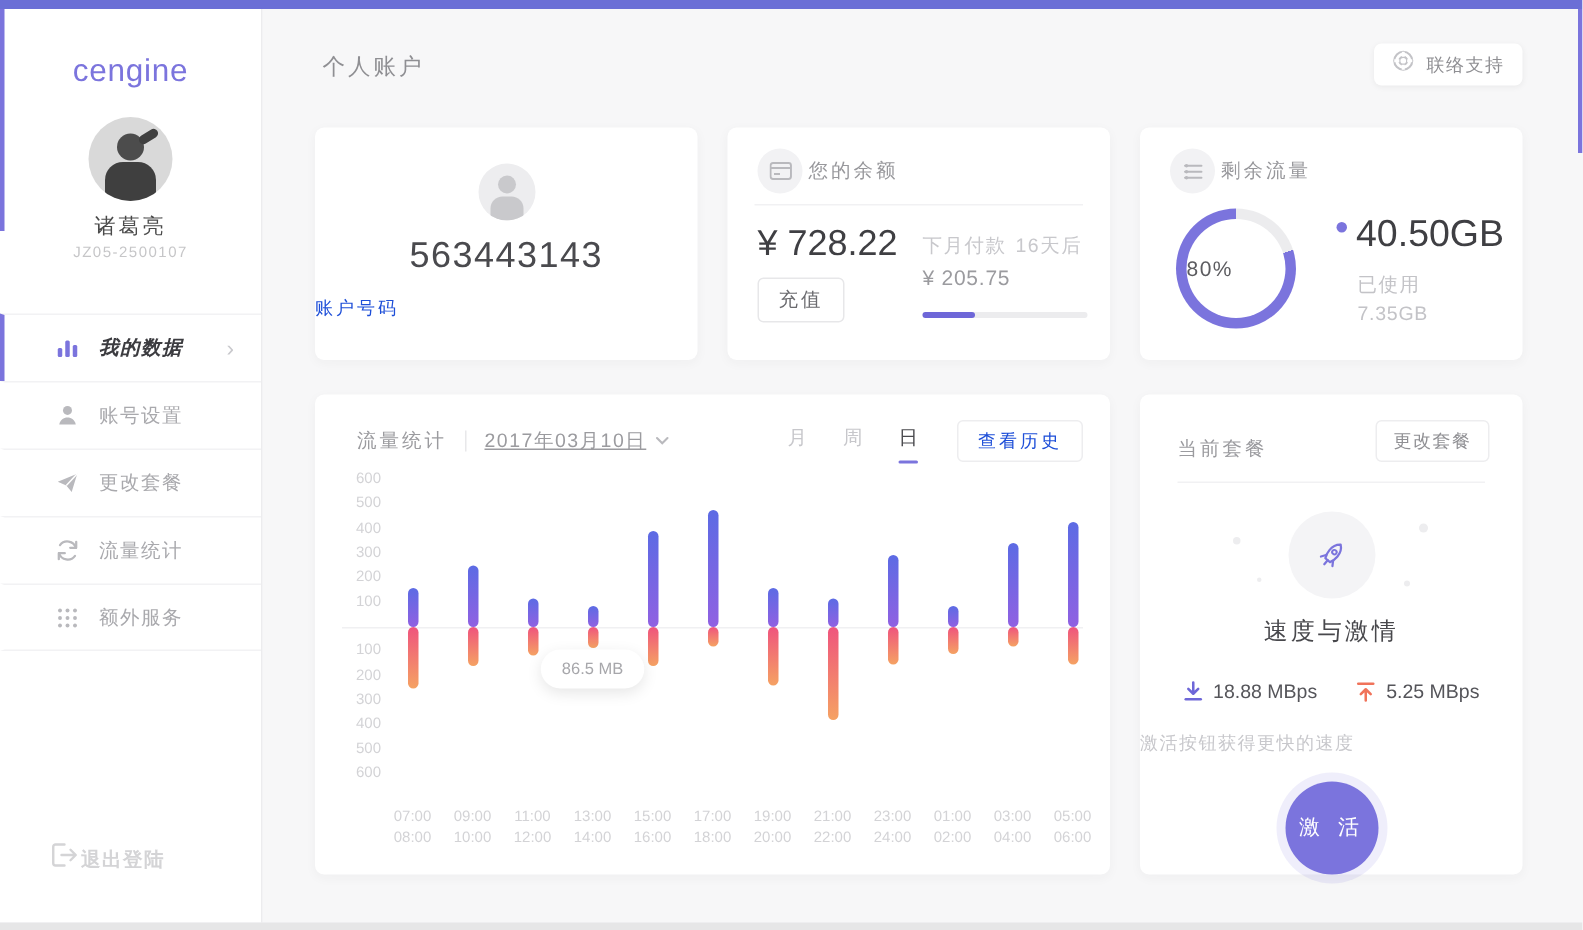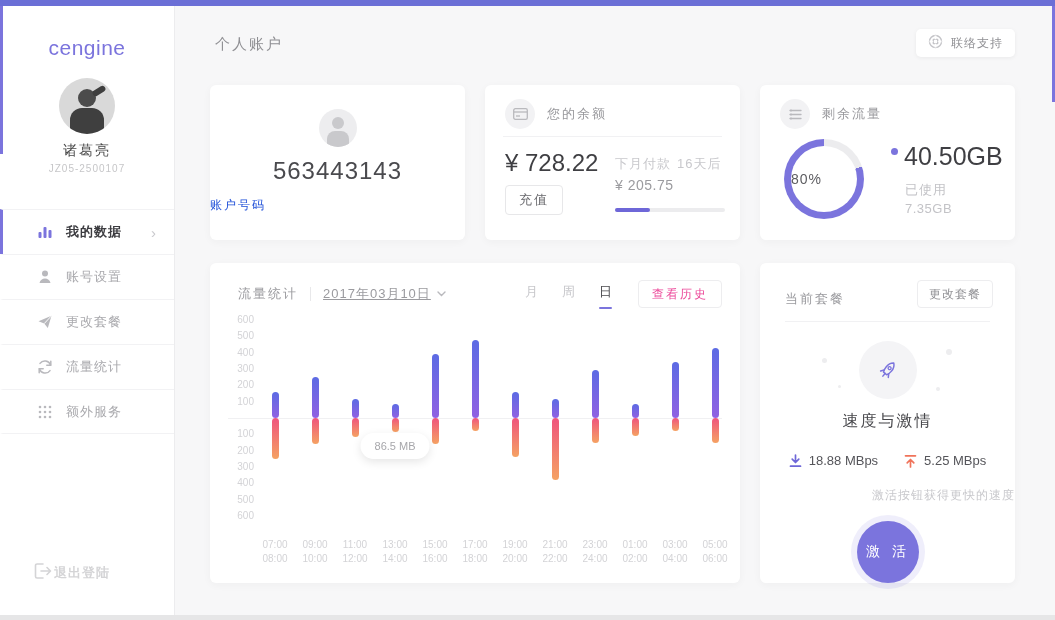--- a/index.html
+++ b/index.html
@@ -22,36 +22,36 @@
   .avatar .arm { position:absolute; left:33px; top:10px; width:14px; height:6px; border-radius:3px; background:#3f3f3f; transform:rotate(-32deg); }
   .user-name { position:absolute; top:136px; width:100%; text-align:center; font-size:14px; color:#4a4a4a; letter-spacing:2px; }
   .user-id { position:absolute; top:157px; width:100%; text-align:center; font-size:10px; color:#c6c6c8; letter-spacing:1px; }
   .menu { position:absolute; top:203px; left:0; width:174px; }
   .menu-item { position:relative; height:45px; display:flex; align-items:center; border-top:1px solid #f2f2f4; border-left:3px solid transparent; cursor:pointer; }
   .menu-item:last-child { border-bottom:1px solid #f2f2f4; }
   .menu-item .mi-icon { width:18px; height:18px; margin-left:33px; display:flex; align-items:center; justify-content:center; }
   .menu-item .mi-icon svg { stroke:#b9b9bd; fill:none; }
   .menu-item .mi-label { margin-left:12px; font-size:13px; color:#a9a9ad; letter-spacing:1px; }
   .menu-item.active { border-left-color:#7b74dd; }
-  .menu-item.active .mi-label { color:#3c3c40; font-weight:bold; }
+  .menu-item.active .mi-label { color:#3c3c40; font-weight:bold;font-style:italic; }
   .menu-item.active .mi-icon svg { stroke:#7b74dd; }
   .menu-item .chev { position:absolute; right:18px; color:#c9c9cd; font-size:15px; }
   .logout { position:absolute; bottom:32px; left:34px; display:flex; align-items:center; cursor:pointer; }
   .logout span.lbl { margin-left:2px; font-size:13px; color:#d4d4d6; letter-spacing:1px;font-weight:bold; }
 
   
   .main { position:absolute; left:175px; top:6px; width:880px; height:609px; }
   .page-title { position:absolute; left:40px; top:29px; font-size:15px; color:#8f8f93; letter-spacing:2px; }
   .support-btn { position:absolute; right:40px; top:23px; height:28px; padding:0 12px; display:flex; align-items:center; background:#fff; border-radius:5px; box-shadow:0 1px 4px rgba(0,0,0,.06); cursor:pointer; }
   .support-btn .sb-label { margin-left:8px; font-size:12px; color:#8f8f93; letter-spacing:1px; }
 
   .card { position:absolute; background:#fff; border-radius:6px; box-shadow:0 2px 8px rgba(40,40,60,.04); }
   .card-head { position:absolute; left:20px; top:14px; display:flex; align-items:center; }
   .icon-circle { width:30px; height:30px; border-radius:50%; background:#f2f2f4; display:flex; align-items:center; justify-content:center; }
-  .card-head .ch-title { margin-left:12px; font-size:13px; color:#98989c; letter-spacing:2px; }
+  .card-head .ch-title { margin-left:4px; font-size:13px; color:#98989c; letter-spacing:2px; }
 
   
   #card-account { left:35px; top:79px; width:255px; height:155px; }
   #card-account .acc-icon { position:absolute; left:109px; top:24px; width:38px; height:38px; border-radius:50%; background:#ededef; overflow:hidden; }
   #card-account .acc-icon .head { position:absolute; left:13px; top:8px; width:12px; height:12px; border-radius:50%; background:#c9c9cc; }
   #card-account .acc-icon .torso { position:absolute; left:8px; top:22px; width:22px; height:16px; border-radius:8px 8px 0 0; background:#c9c9cc; }
   .acc-number { position:absolute; top:72px; width:100%; text-align:center; font-size:24px; color:#4a4a4e; letter-spacing:1px; }
   .acc-label { position:absolute; top:112px; width:100%; text-align:left; font-size:12px; color:#1d4ed8; letter-spacing:2px; }
 
   
@@ -79,42 +79,42 @@
   #card-chart { left:35px; top:257px; width:530px; height:320px; }
   .tc-head { position:absolute; left:28px; right:18px; top:16px; height:30px; display:flex; align-items:center; }
   .tc-title { font-size:13px; color:#9b9b9f; letter-spacing:2px; }
   .tc-sep { width:1px; height:14px; background:#e8e8ea; margin:0 12px; }
   .tc-date { font-size:13px; color:#9b9b9f; letter-spacing:1px; display:flex; align-items:center; cursor:pointer;text-decoration:underline; }
   .tc-date svg { margin-left:6px; }
   .tc-spacer { flex:1; }
   .tc-tab { font-size:13px; color:#c7c7cb; margin:0 12px; position:relative; cursor:pointer; padding-bottom:4px; }
   .tc-tab.active { color:#4a4a4e; }
   .tc-tab.active::after { content:""; position:absolute; left:0; right:0; bottom:-4px; height:2px; background:#7b74dd; border-radius:1px; }
-  .history-btn { margin-left:14px; width:84px; height:28px; border:1px solid #ededef; border-radius:4px; background:#fff; font-size:12px; color:#ec4899; letter-spacing:2px; display:flex; align-items:center; justify-content:center; cursor:pointer; }
+  .history-btn { margin-left:14px; width:84px; height:28px; border:1px solid #ededef; border-radius:4px; background:#fff; font-size:12px; color:#1d4ed8; letter-spacing:2px; display:flex; align-items:center; justify-content:center; cursor:pointer; }
   .plot { position:absolute; left:18px; top:57px; width:494px; height:196px; }
   .zero-line { position:absolute; left:0; right:0; top:98px; height:1px; background:#f0f0f2; }
   .ytick { position:absolute; left:0; width:26px; text-align:right; font-size:10px; color:#d3d3d6; }
   .bar { position:absolute; width:7px; border-radius:4px; }
   .bar.up { background:linear-gradient(180deg,#5c6be4 0%,#9061e2 100%); }
   .bar.down { background:linear-gradient(180deg,#ef547d 0%,#f5a263 100%); }
   .xlab { position:absolute; top:218px; width:44px; text-align:center; font-size:10px; color:#d3d3d6; line-height:14px; }
   .tooltip { position:absolute; top:113px; padding:7px 14px; background:#fff; border-radius:15px; box-shadow:0 3px 10px rgba(0,0,0,.10); font-size:11px; color:#a7a7ab; white-space:nowrap; transform:translateX(-50%); }
 
   
   #card-plan { left:585px; top:257px; width:255px; height:320px; }
   .pl-title { position:absolute; left:25px; top:27px; font-size:13px; color:#9b9b9f; letter-spacing:2px;text-align:center; }
   .change-btn { position:absolute; right:22px; top:17px; width:76px; height:28px; border:1px solid #ededef; border-radius:4px; background:#fff; font-size:12px; color:#8f8f93; letter-spacing:1px; display:flex; align-items:center; justify-content:center; cursor:pointer; }
   .pl-divider { position:absolute; left:25px; right:25px; top:58px; height:1px; background:#f1f1f3; }
   .rocket-circle { position:absolute; left:99px; top:78px; width:58px; height:58px; border-radius:50%; background:#f4f4f6; display:flex; align-items:center; justify-content:center; }
   .deco-dot { position:absolute; border-radius:50%; background:#ededef; }
   .pl-name { position:absolute; top:148px; width:100%; text-align:center; font-size:16px; color:#48484c; letter-spacing:2px; }
   .speeds { position:absolute; top:190px; width:100%; display:flex; justify-content:center; gap:26px; }
   .speed { display:flex; align-items:center; font-size:13px; color:#55555a; }
   .speed svg { margin-right:7px; }
-  .pl-hint { position:absolute; top:224px; width:100%; text-align:right; font-size:12px; color:#c8c8cc; letter-spacing:1px; }
+  .pl-hint { position:absolute; top:224px; width:100%; text-align:left; font-size:12px; color:#c8c8cc; letter-spacing:1px; }
   .activate-btn { position:absolute; left:97px; top:258px; width:62px; height:62px; border-radius:50%; background:#7b74dd; box-shadow:0 0 0 6px rgba(123,116,221,.12); color:#fff; font-size:14px; letter-spacing:4px; display:flex; align-items:center; justify-content:center; cursor:pointer; }
 </style>
 </head>
 <body>
 
 <div id="app">
   <div class="top-accent"></div>
   <div class="left-accent"></div>
   <div class="right-accent"></div>
   <div class="bottom-strip"></div>

